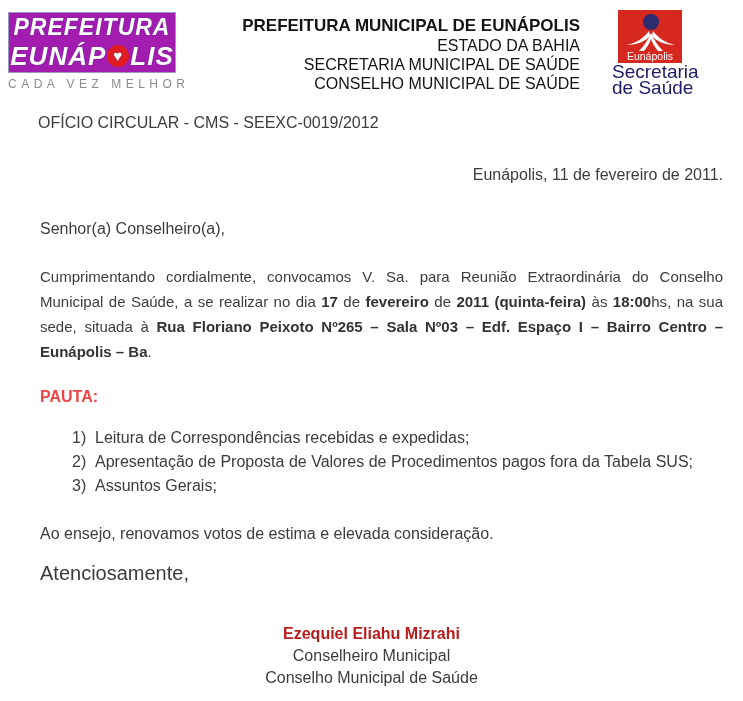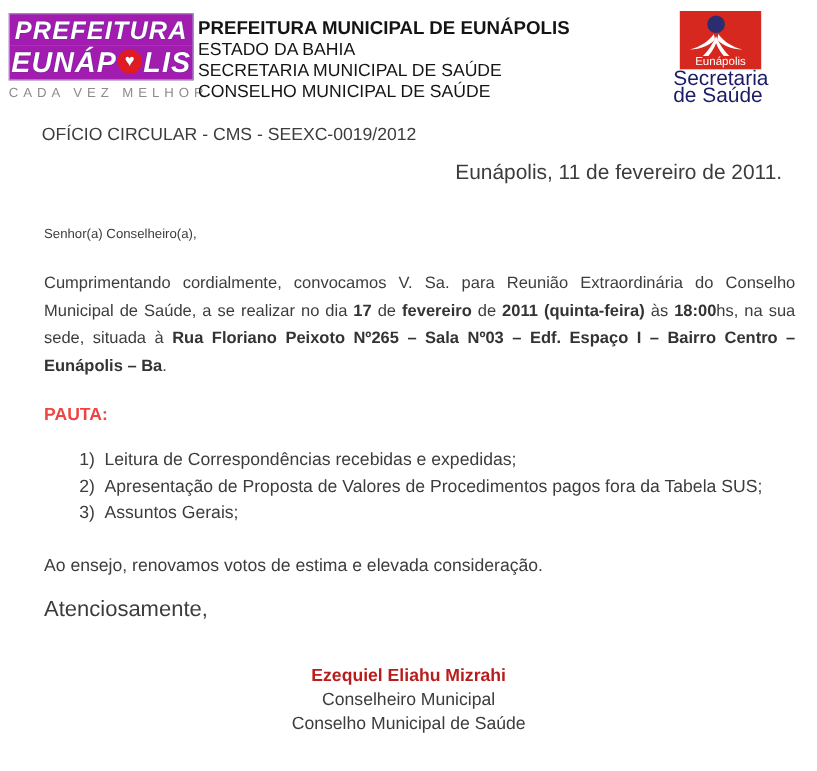--- a/index.html
+++ b/index.html
@@ -29,37 +29,37 @@
   .logo-o .heart {
     position:absolute; left:0; top:0; width:22px; height:22px;
     color:#fff; font-size:15px; line-height:22px; text-align:center;
     font-style:normal; font-weight:normal;
   }
   .logo-tag {
     margin-top:4px; color:#8c8c8c; font-size:12px; letter-spacing:4.5px;
     text-align:center; white-space:nowrap;
   }
 
-  .org-block { position:absolute; left:180px; width:400px; top:16px; text-align:left; color:#141414; }
+  .org-block { position:absolute; left:180px; width:400px; top:16px; text-align:right; color:#141414; }
   .org-block .l1 { font-weight:bold; font-size:17px; line-height:20px; }
   .org-block .l { font-size:16px; line-height:19px; }
 
   .logo-right { position:absolute; left:612px; top:10px; width:110px; }
-  .red-square { width:74px; height:53px; background:#d6281e; position:relative; margin-left:6px; }
+  .red-square { width:64px; height:53px; background:#d6281e; position:relative; margin-left:6px; }
   .red-square svg { display:block; }
   .red-square .label {
     position:absolute; bottom:0; left:0; width:100%; text-align:center;
     color:#fff; font-size:10.5px; line-height:13px;
   }
   .logo-right .caption { color:#1c1c66; font-size:19px; line-height:16px; margin-top:1px; }
 
   
   .reference { margin:14px 0 0 38px; font-size:16px; color:#3c3c3c; }
-  .date-line { text-align:right; padding-right:32px; margin-top:15px; font-size:19px; }
-  .salutation { margin:36px 0 0 40px; font-size:12px; }
+  .date-line { text-align:right; padding-right:20px; margin-top:34px; font-size:16px; }
+  .salutation { margin:36px 0 0 40px; font-size:16px; }
   .paragraph {
     margin:26px 20px 0 40px; font-size:15px; line-height:25px;
     text-align:justify; color:#3c3c3c;
   }
   .paragraph b { color:#333; }
   .pauta { margin:24px 0 0 40px; font-size:16px; font-weight:bold; color:#ef4444; }
   .agenda { margin:20px 20px 0 72px; }
   .agenda-item { display:flex; font-size:16px; line-height:23px; margin-bottom:1px; }
   .agenda-item .num { width:23px; flex:0 0 auto; }
   .agenda-item .txt { flex:1; text-align:justify; }

